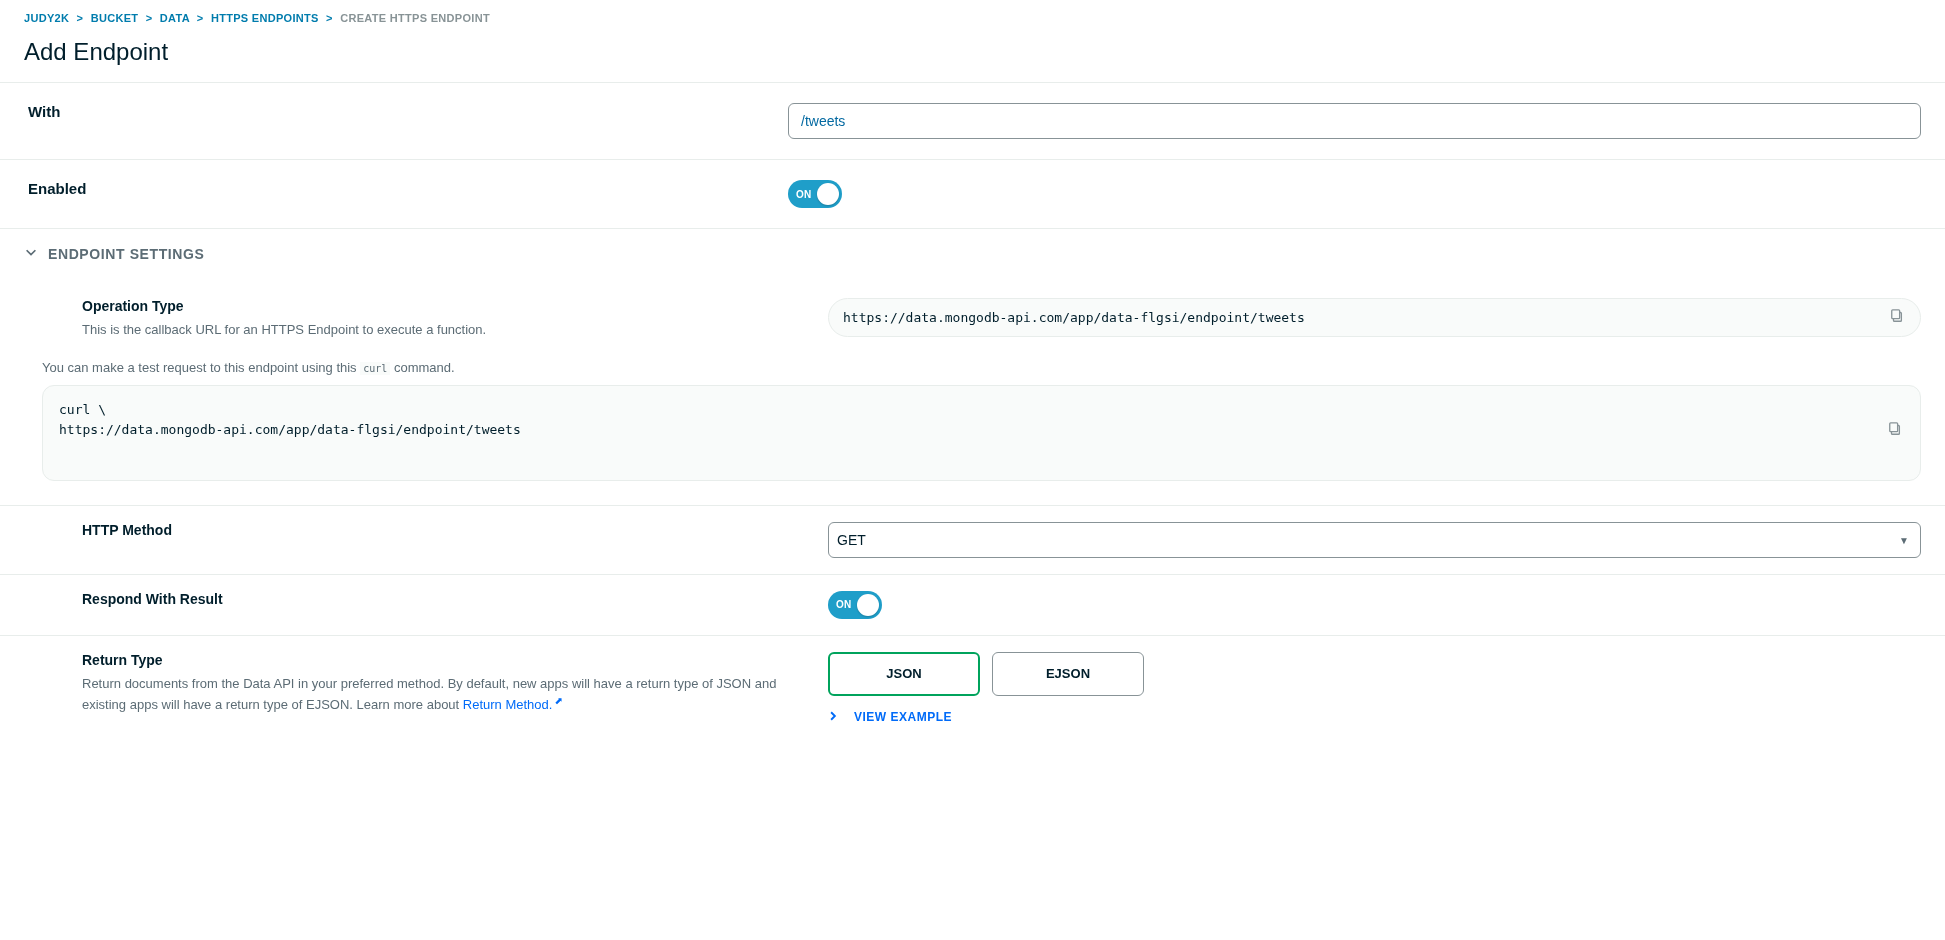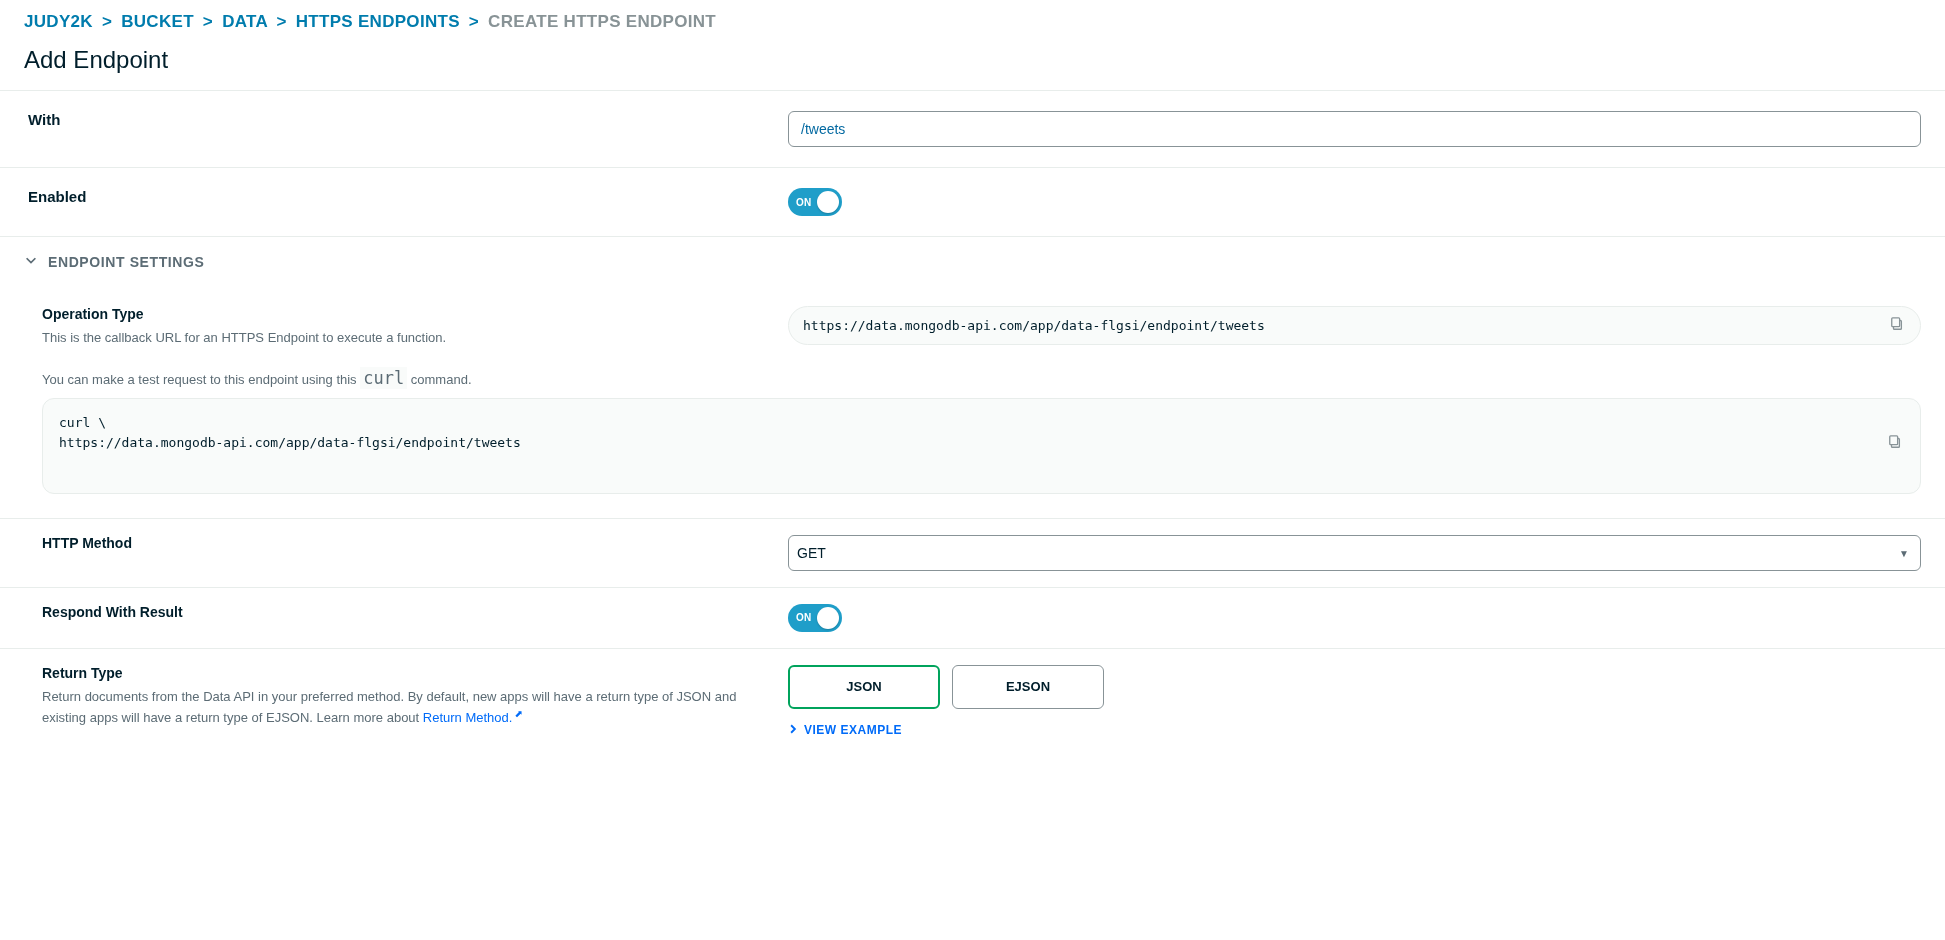--- a/index.html
+++ b/index.html
@@ -5,21 +5,21 @@
 * { box-sizing: border-box; margin: 0; padding: 0; }
 body {
   font-family: -apple-system, BlinkMacSystemFont, "Segoe UI", Helvetica, Arial, sans-serif;
   color: #001e2b;
   background: #fff;
   font-size: 13px;
 }
 .container { padding: 8px 0 30px 0; }
 .breadcrumb {
   padding: 4px 24px 10px 24px;
-  font-size: 17px;
+  font-size: 11px;
   font-weight: 600;
   letter-spacing: 0.3px;
 }
 .breadcrumb a { color: #007cad; text-decoration: none; text-transform: uppercase; }
 .breadcrumb .sep { color: #007cad; margin: 0 4px; }
 .breadcrumb .current { color: #889396; text-transform: uppercase; }
 h1.page-title {
   font-size: 24px;
   font-weight: 500;
   padding: 4px 24px 16px 24px;
@@ -33,21 +33,21 @@
   align-items: flex-start;
 }
 .row-inner {
   display: flex;
   padding: 16px 24px 16px 42px;
   border-bottom: 1px solid #e8edeb;
   align-items: flex-start;
 }
 .row-inner.noborder { border-bottom: none; }
 .left-col { flex: 0 0 760px; padding-right: 24px; }
-.left-col-inner { flex: 0 0 746px; padding-right: 24px; }
+.left-col-inner { flex: 0 0 746px; padding-right: 24px; margin-left: 40px; }
 .right-col { flex: 1; }
 .field-label {
   font-size: 15px;
   font-weight: 600;
   color: #001e2b;
   margin-bottom: 6px;
 }
 .field-label-inner {
   font-size: 14px;
   font-weight: 600;
@@ -127,21 +127,21 @@
   color: #889397;
   cursor: pointer;
   padding: 2px;
   flex-shrink: 0;
 }
 .code-desc {
   font-size: 13px;
   color: #5c6c75;
   padding: 0 0 10px 0;
 }
-.code-desc code { font-family: "Menlo", "Monaco", monospace; background: #f9fbfa; padding: 1px 3px; font-size: 17px;}
+.code-desc code { font-family: "Menlo", "Monaco", monospace; background: #f9fbfa; padding: 1px 3px; font-size: 10px;}
 .code-block {
   background: #f9fbfa;
   border: 1px solid #e8edeb;
   border-radius: 12px;
   padding: 14px 16px;
   font-family: "Menlo", "Monaco", monospace;
   font-size: 13px;
   color: #001e2b;
   white-space: pre;
   line-height: 1.6;
@@ -186,21 +186,21 @@
   display: flex;
   align-items: center;
   justify-content: center;
 }
 .seg-btn.active {
   border: 2px solid #00a35c;
 }
 .view-example {
   display: inline-flex;
   align-items: center;
-  gap: 6px;
+  gap: 16px;
   color: #016bf8;
   font-size: 12px;
   font-weight: 700;
   letter-spacing: 0.5px;
   margin-top: 14px;
   cursor: pointer;
 }
 .view-example .chev2 { color: #016bf8; }
 .op-block { padding: 20px 24px 24px 42px; border-bottom: 1px solid #e8edeb; }
 .test-note { padding: 20px 0 0 0; }

